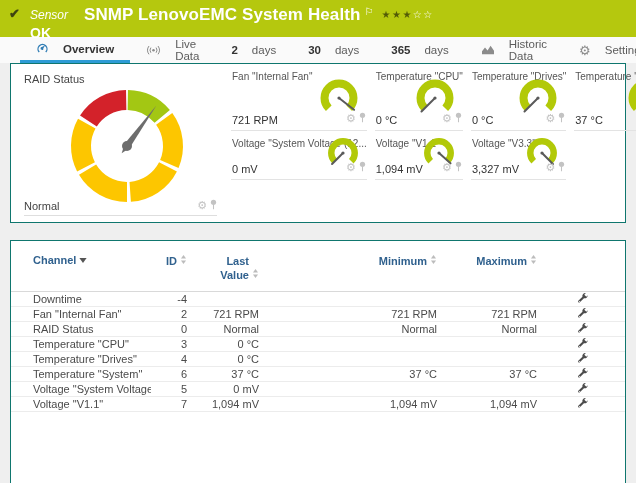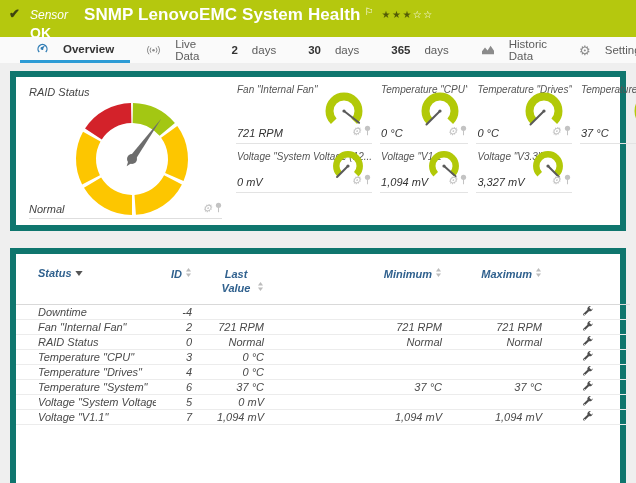--- a/index.html
+++ b/index.html
@@ -20,21 +20,21 @@
   .banner .star-filled{color:rgba(0,0,0,.55);}
   .banner .star-empty{color:#fff;}
   .banner .status{font-size:14px;font-weight:bold;margin-top:0px;}
   
   .tabbar{height:26px;background:#fafafa;display:flex;align-items:stretch;padding:0 20px;}
   .tab{display:flex;align-items:center;gap:14px;padding:0 16px;font-size:11.5px;color:#5c5c5c;cursor:pointer;box-sizing:border-box;}
   .tab .num{font-weight:bold;color:#333;}
   .tab.active{font-weight:bold;color:#333;border-bottom:3px solid #2d9bd5;}
   .tab-icon{display:inline-flex;align-items:center;}
   
-  .panel{margin:8px 10px;background:#fff;border:6px solid #0f766e;box-sizing:border-box;font-style:italic;}
+  .panel{margin:0 10px;background:#fff;border:1px solid #0f766e;box-sizing:border-box;}
   .gauges{height:160px;display:flex;}
   
   .raid-cell{width:212px;flex:none;position:relative;}
   .raid-title{position:absolute;top:9px;left:13px;font-size:11px;color:#444;}
   .raid-svg{position:absolute;left:54px;top:20px;}
   .raid-footer{position:absolute;left:13px;right:6px;bottom:6px;border-bottom:1px solid #dedede;
     padding-bottom:3px;display:flex;justify-content:space-between;align-items:flex-end;
     font-size:11px;color:#444;}
   .cell-icons{display:flex;align-items:center;gap:3px;}
   .gear-glyph{font-size:11px;color:#c3c3c3;line-height:1;}
@@ -45,21 +45,21 @@
   .mini-title{font-size:10px;color:#555;padding:7px 0 0 1px;white-space:nowrap;overflow:hidden;}
   .mini-svg{position:absolute;right:7px;top:13px;}
   .row2 .mini-svg{top:5px;}
   .mini-value{position:absolute;left:1px;bottom:4px;font-size:11px;color:#333;}
   .mini-icons{position:absolute;right:1px;bottom:3px;display:flex;align-items:center;gap:3px;}
   
   .table-panel{margin-top:17px;min-height:260px;}
   table{width:100%;border-collapse:collapse;font-size:11px;table-layout:fixed;}
   th{color:#30618e;font-weight:bold;text-align:right;vertical-align:top;padding:13px 4px 8px;border-bottom:1px solid #d9d9d9;}
   th[data-col="channel"]{text-align:left;padding-left:22px;}
-  th[data-col="last"] .th-label{display:inline-block;max-width:36px;white-space:normal;text-align:center;line-height:1.3;}
+  th[data-col="last"] .th-label{display:inline-block;max-width:36px;white-space:normal;text-align:right;line-height:1.3;}
   .sort-icon{display:inline-block;margin-left:3px;vertical-align:baseline;}
   td{padding:0 4px;border-bottom:1px solid #ececec;color:#4a4a4a;text-align:right;white-space:nowrap;overflow:hidden;}
   td.col-channel{text-align:left;padding-left:22px;}
   td.col-actions{text-align:center;}
 </style>
 </head>
 <body>
 
 <div class="banner" id="banner" style="background: rgb(181, 200, 14);">
   <span class="check">✔</span>
@@ -263,21 +263,21 @@
     <colgroup>
       <col style="width:140px">
         <col style="width:40px">
         <col style="width:72px">
       <col style="width:178px">
         <col style="width:100px">
         <col style="width:84px">
     </colgroup>
     <thead>
         <tr id="theadRow">
-          <th data-col="channel" style="color: rgb(48, 97, 142);"><span class="th-label">Status</span><span class="sort-icon"><svg width="8" height="8" viewBox="0 0 8 8">
+          <th data-col="channel" style="color: rgb(48, 97, 142);"><span class="th-label">Channel</span><span class="sort-icon"><svg width="8" height="8" viewBox="0 0 8 8">
                 <path fill="#555" d="M4 7 .4 2h7.2z"></path>
               </svg></span></th>
           <th data-col="id" style="color: rgb(48, 97, 142);"><span class="th-label">ID</span><span class="sort-icon"><svg width="7" height="11" viewBox="0 0 8 12">
                 <path fill="#bcbcbc" d="M4 .8 6.9 4.8H1.1z"></path>
                 <path fill="#bcbcbc" d="M4 11.2 1.1 7.2h5.8z"></path>
               </svg></span></th>
           <th data-col="last" style="color: rgb(48, 97, 142);"><span class="th-label">Last Value</span><span class="sort-icon"><svg width="7" height="11" viewBox="0 0 8 12">
                 <path fill="#bcbcbc" d="M4 .8 6.9 4.8H1.1z"></path>
                 <path fill="#bcbcbc" d="M4 11.2 1.1 7.2h5.8z"></path>
               </svg></span></th>

